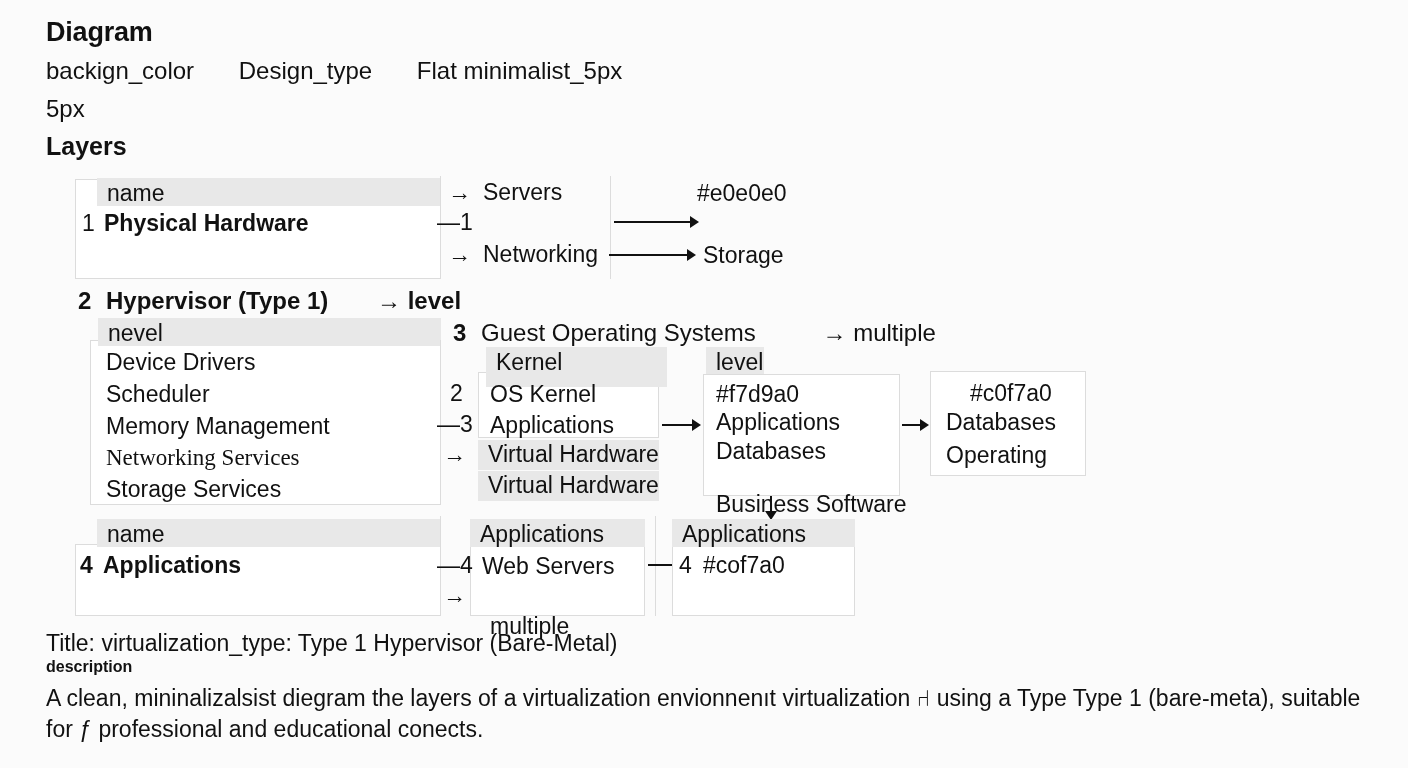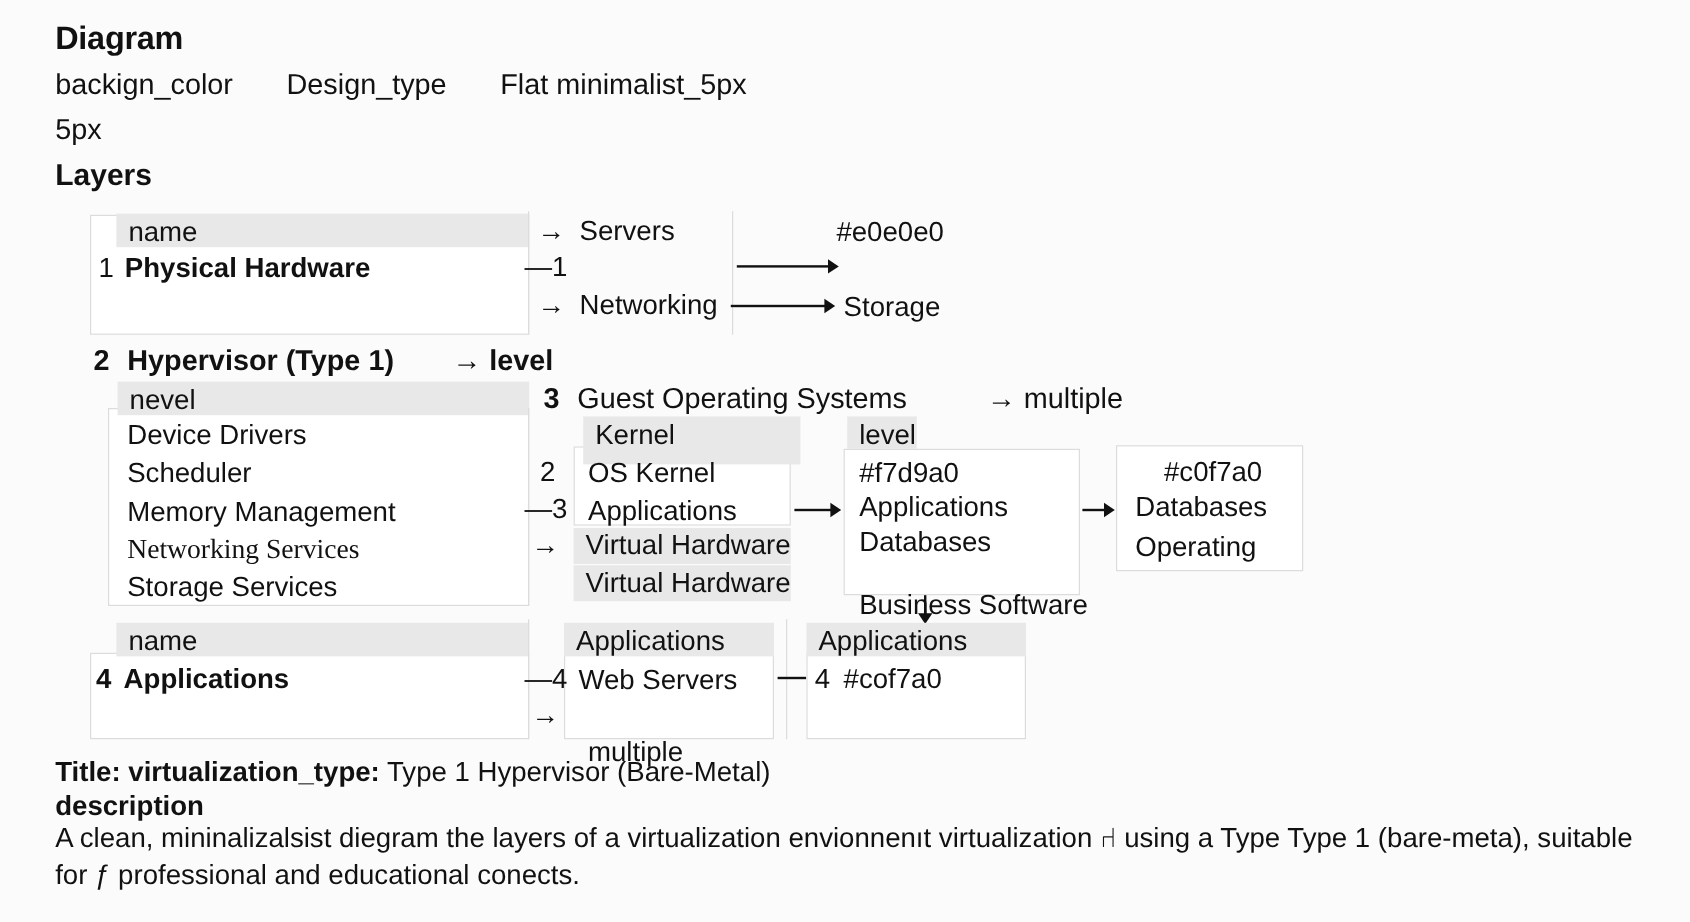--- a/index.html
+++ b/index.html
@@ -92,24 +92,24 @@
     border-left: 6px solid transparent;
     border-right: 6px solid transparent;
     border-top: 9px solid #111111;
   }
   .vline-dark { background: #111111; width: 2px; }
 
   .foot-title {
     left: 46px; top: 630px;
     font-size: 23px;
   }
-  .foot-title b { font-weight: bold; }
+  .foot-title b { font-weight: normal; }
   .foot-desc-h {
     left: 46px; top: 658px;
-    font-size: 23px;
+    font-size: 16px;
     font-weight: bold;
   }
   .foot-body {
     left: 46px; top: 683px;
     font-size: 23px;
     width: 1330px;
     line-height: 31px;
   }
 </style>
 </head>

